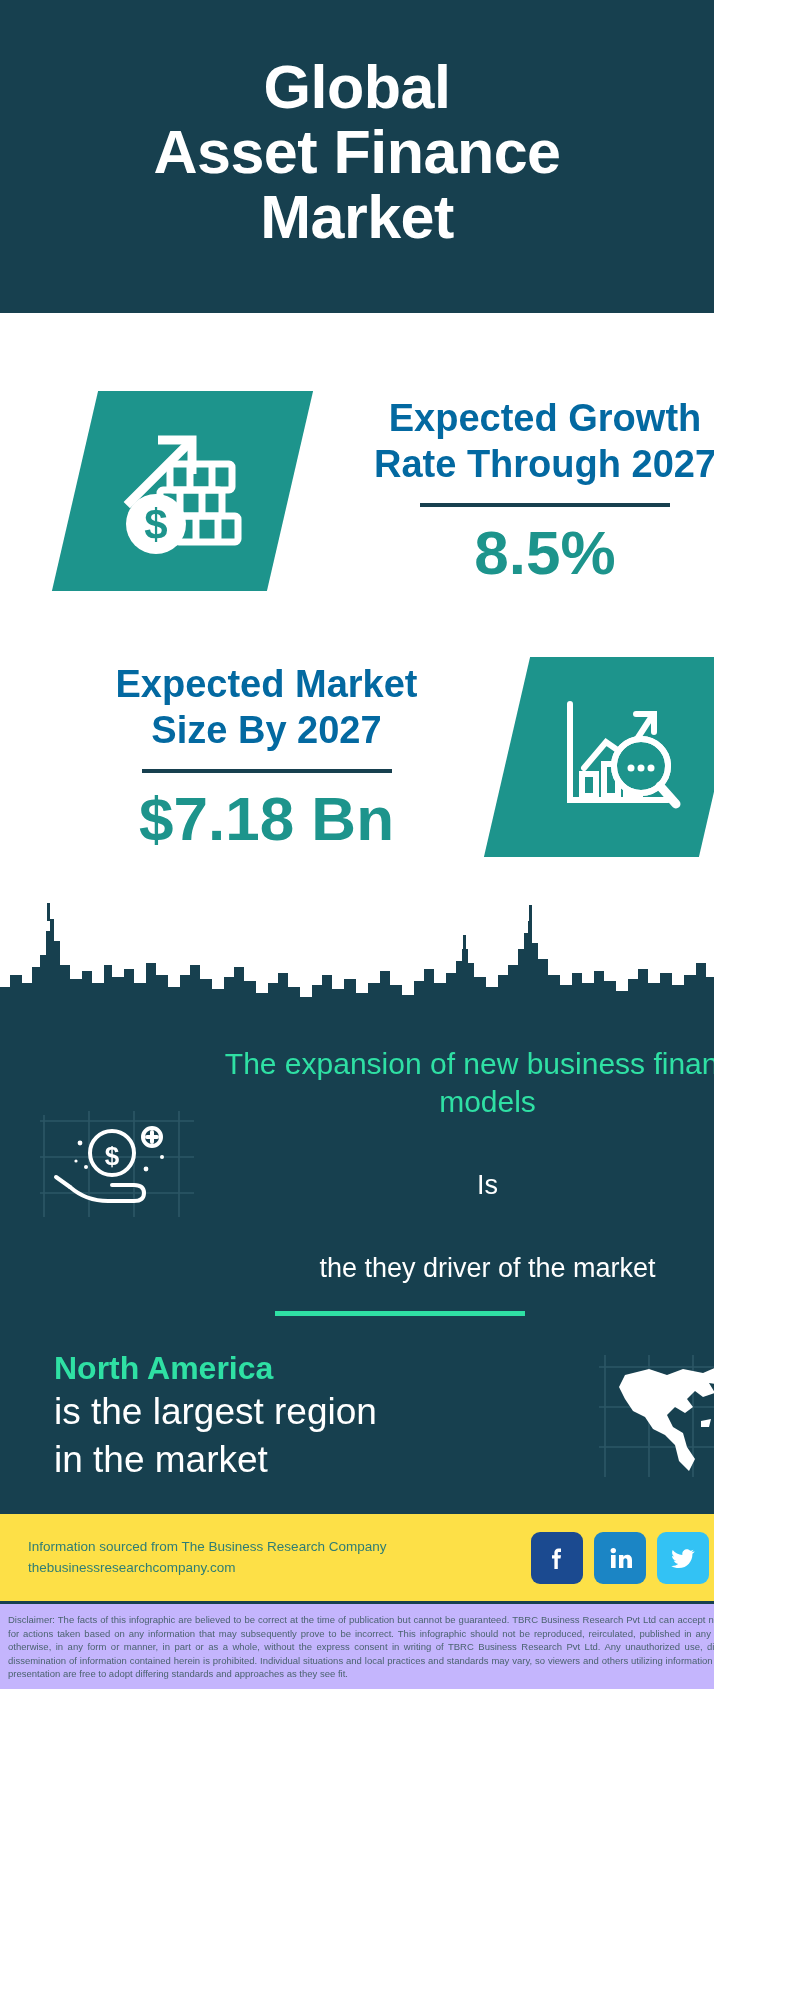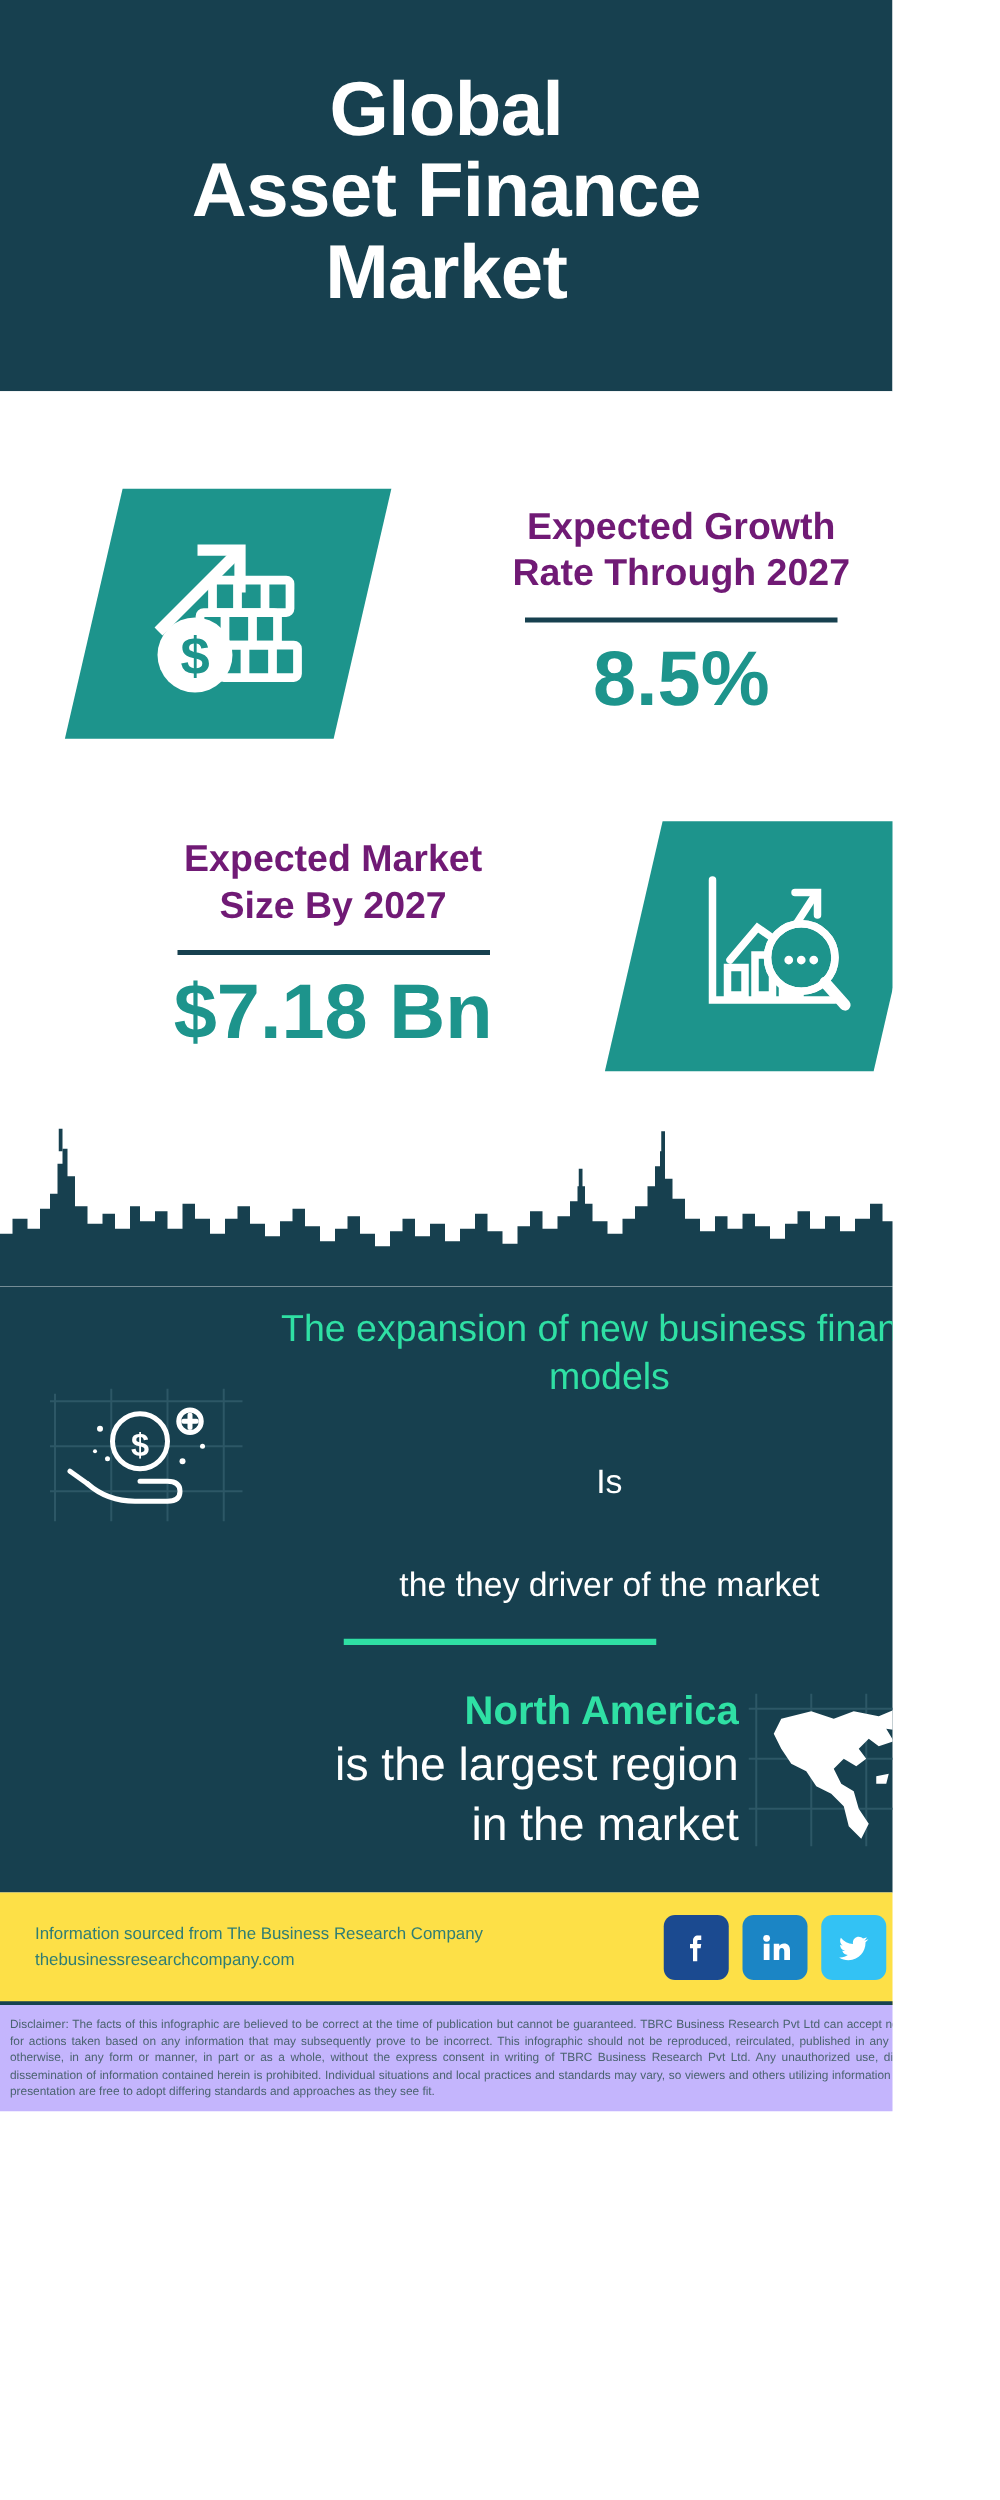--- a/index.html
+++ b/index.html
@@ -55,22 +55,22 @@
     transform: skewX(-13deg);
     display: flex;
     align-items: center;
     justify-content: center;
     flex: none;
   }
   .tile > svg { transform: skewX(13deg); }
 
   .stat-text { flex: 1; text-align: center; padding: 0 14px; }
   .stat-label {
-    color: #701a75;
-    font-size: 30px;
+    color: #0369a1;
+    font-size: 38px;
     font-weight: bold;
     line-height: 1.22;
   }
   .stat-rule {
     width: 250px;
     height: 4px;
     background: #17404f;
     margin: 16px auto 12px;
   }
   .stat-value {
@@ -115,21 +115,21 @@
     margin-top: 48px;
   }
 
   .mint-rule {
     width: 250px;
     height: 5px;
     background: #2fe0a4;
     margin: 26px auto 22px;
   }
 
-  .region-text { flex: 1; text-align: right; padding-left: 20px; }
+  .region-text { flex: 1; text-align: left; padding-left: 20px; }
   .region-name {
     color: #2fe0a4;
     font-size: 32px;
     font-weight: bold;
     line-height: 1.25;
   }
   .region-rest {
     color: #ffffff;
     font-size: 37px;
     line-height: 1.3;

